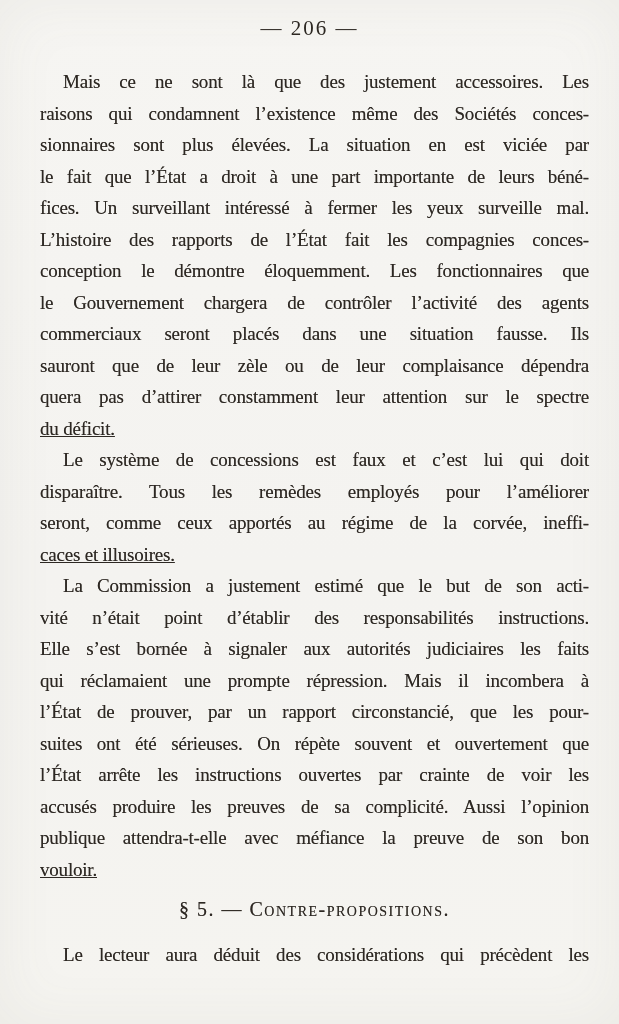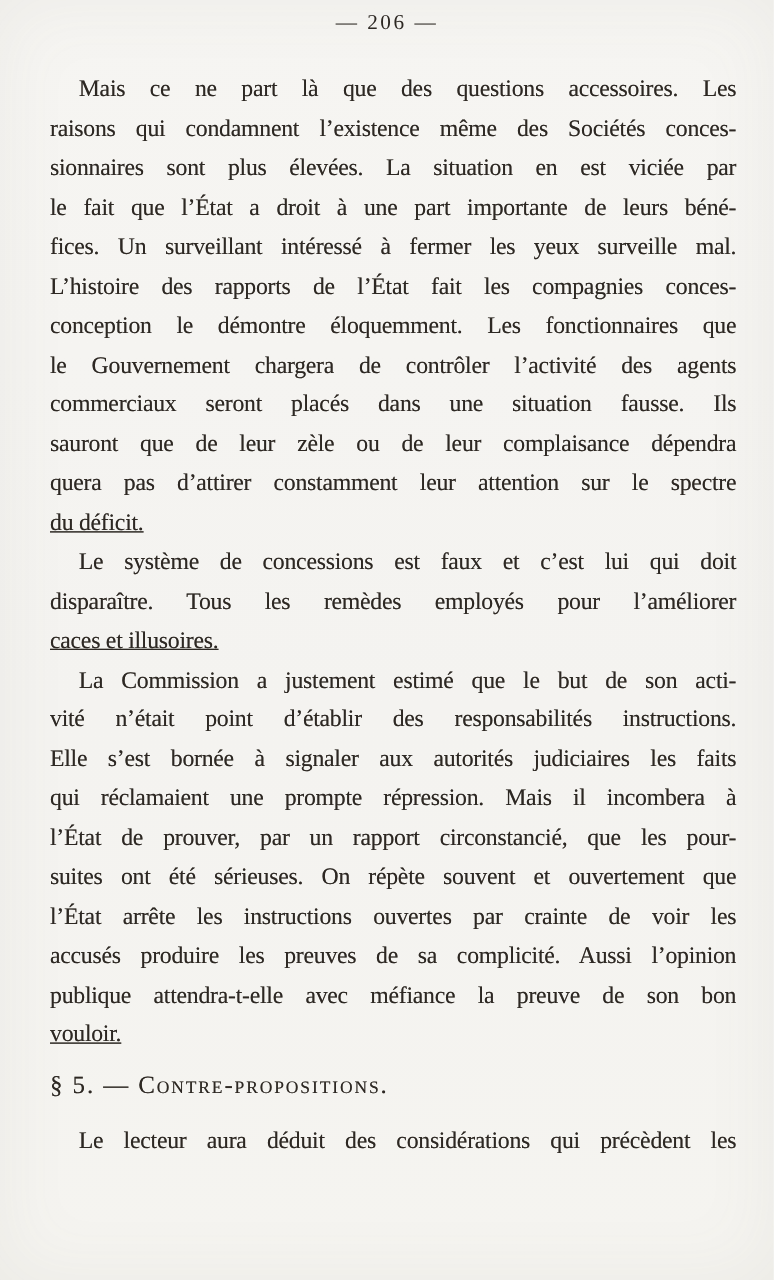--- a/index.html
+++ b/index.html
@@ -15,23 +15,23 @@
     width: 619px;
     height: 1024px;
     background: var(--paper);
     background-image: linear-gradient(180deg, #f6f5f2 0%, #f4f3f0 55%, #f5f4f0 100%);
     box-shadow: inset 0 0 60px rgba(120,110,95,0.07);
     overflow: hidden;
     font-family: "Liberation Serif", "DejaVu Serif", serif;
     color: var(--ink);
   }
   .page-header {
-    padding-top: 5px;
+    padding-top: 15px;
     text-align: center;
-    font-size: 17px;
+    font-size: 21px;
     letter-spacing: 2px;
     line-height: 26px;
   }
   .page-body {
     margin: 25px 30px 0 40px;
     font-size: 19px;
     line-height: 31.5px;
     letter-spacing: -0.2px;
     text-shadow: 0 0 0.5px rgba(45,40,35,0.55);
   }
@@ -44,53 +44,54 @@
   .paragraph .line:first-child {
     text-indent: 23px;
   }
   .paragraph:not(.continues) .line:last-child {
     text-align-last: left;
     text-decoration: underline;
   }
   .section-heading {
     margin-top: 9px;
     margin-bottom: 13px;
-    text-align: left;
+    text-align: center;
     font-size: 20px;
     font-variant: small-caps;
     letter-spacing: 1.5px;
   }
 </style>
 </head>
 <body>
 
 <div class="scan-page">
 
   <div class="page-header">— 206 —</div>
 
   <div class="page-body">
 
     <div class="paragraph">
-        <div class="line">Mais ce ne part là que des questions accessoires. Les</div>
+        <div class="line">Mais ce ne sont là que des justement accessoires. Les</div>
         <div class="line">raisons qui condamnent l’existence même des Sociétés conces-</div>
         <div class="line">sionnaires sont plus élevées. La situation en est viciée par</div>
         <div class="line">le fait que l’État a droit à une part importante de leurs béné-</div>
         <div class="line">fices. Un surveillant intéressé à fermer les yeux surveille mal.</div>
         <div class="line">L’histoire des rapports de l’État fait les compagnies conces-</div>
         <div class="line">conception le démontre éloquemment. Les fonctionnaires que</div>
         <div class="line">le Gouvernement chargera de contrôler l’activité des agents</div>
         <div class="line">commerciaux seront placés dans une situation fausse. Ils</div>
         <div class="line">sauront que de leur zèle ou de leur complaisance dépendra</div>
         <div class="line">quera pas d’attirer constamment leur attention sur le spectre</div>
         <div class="line">du déficit.</div>
       </div>
 
     <div class="paragraph">
         <div class="line">Le système de concessions est faux et c’est lui qui doit</div>
         <div class="line">disparaître. Tous les remèdes employés pour l’améliorer</div>
+        <div class="line">seront, comme ceux apportés au régime de la corvée, ineffi-</div>
         <div class="line">caces et illusoires.</div>
       </div>
 
     <div class="paragraph">
         <div class="line">La Commission a justement estimé que le but de son acti-</div>
         <div class="line">vité n’était point d’établir des responsabilités instructions.</div>
         <div class="line">Elle s’est bornée à signaler aux autorités judiciaires les faits</div>
         <div class="line">qui réclamaient une prompte répression. Mais il incombera à</div>
         <div class="line">l’État de prouver, par un rapport circonstancié, que les pour-</div>
         <div class="line">suites ont été sérieuses. On répète souvent et ouvertement que</div>

